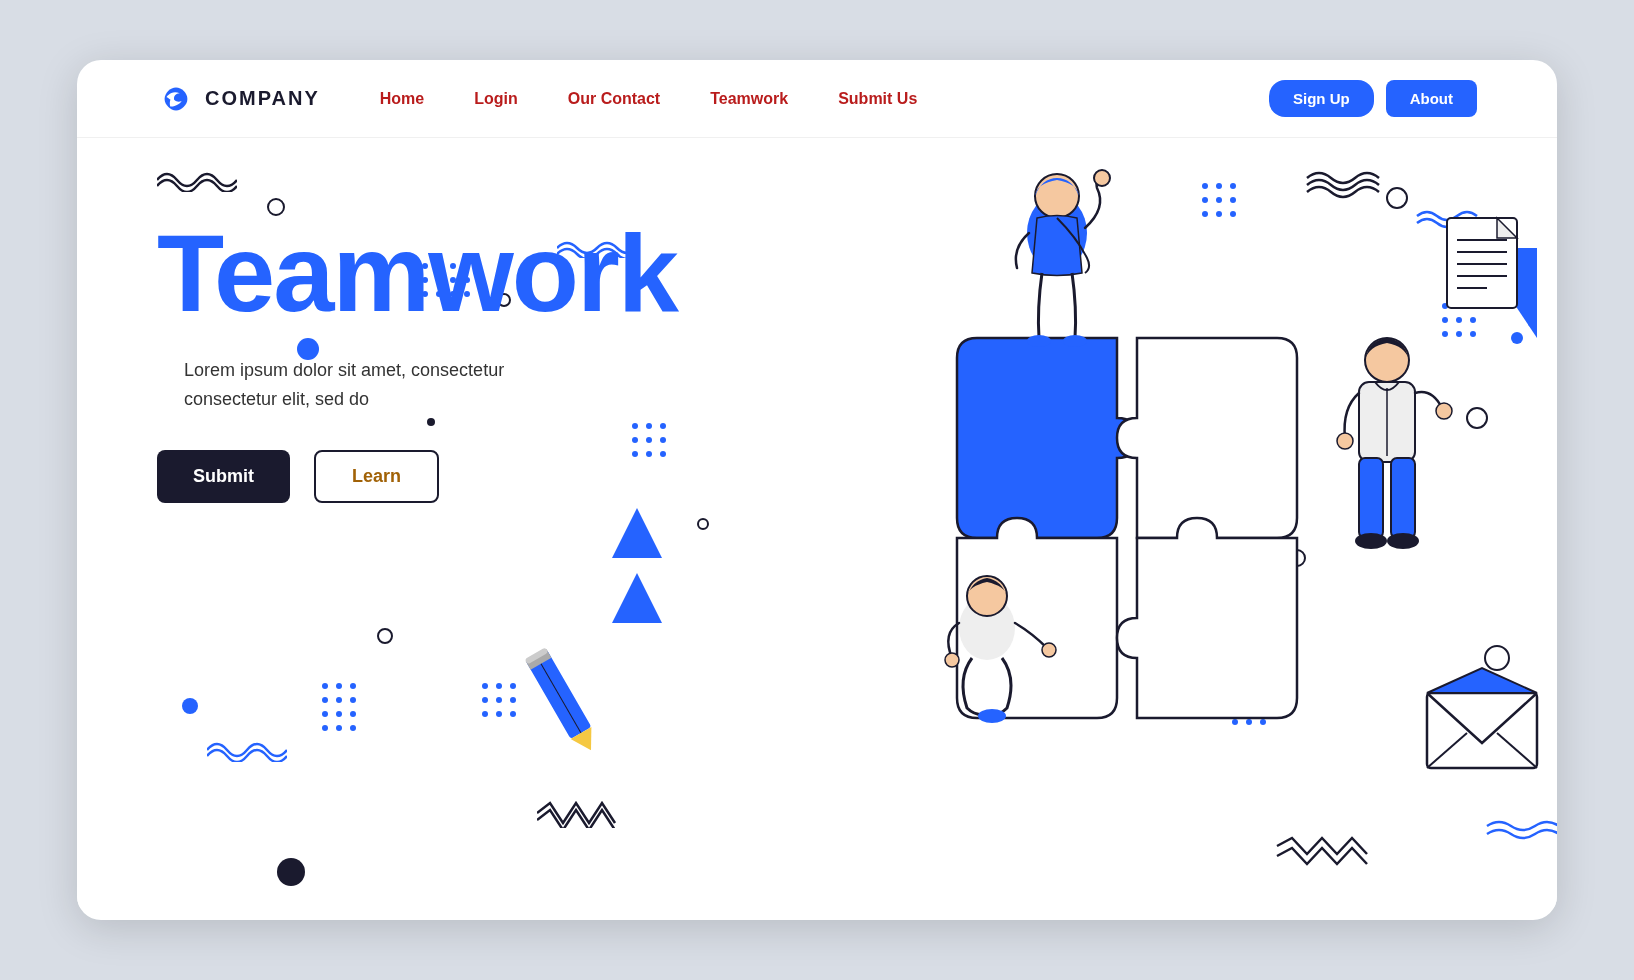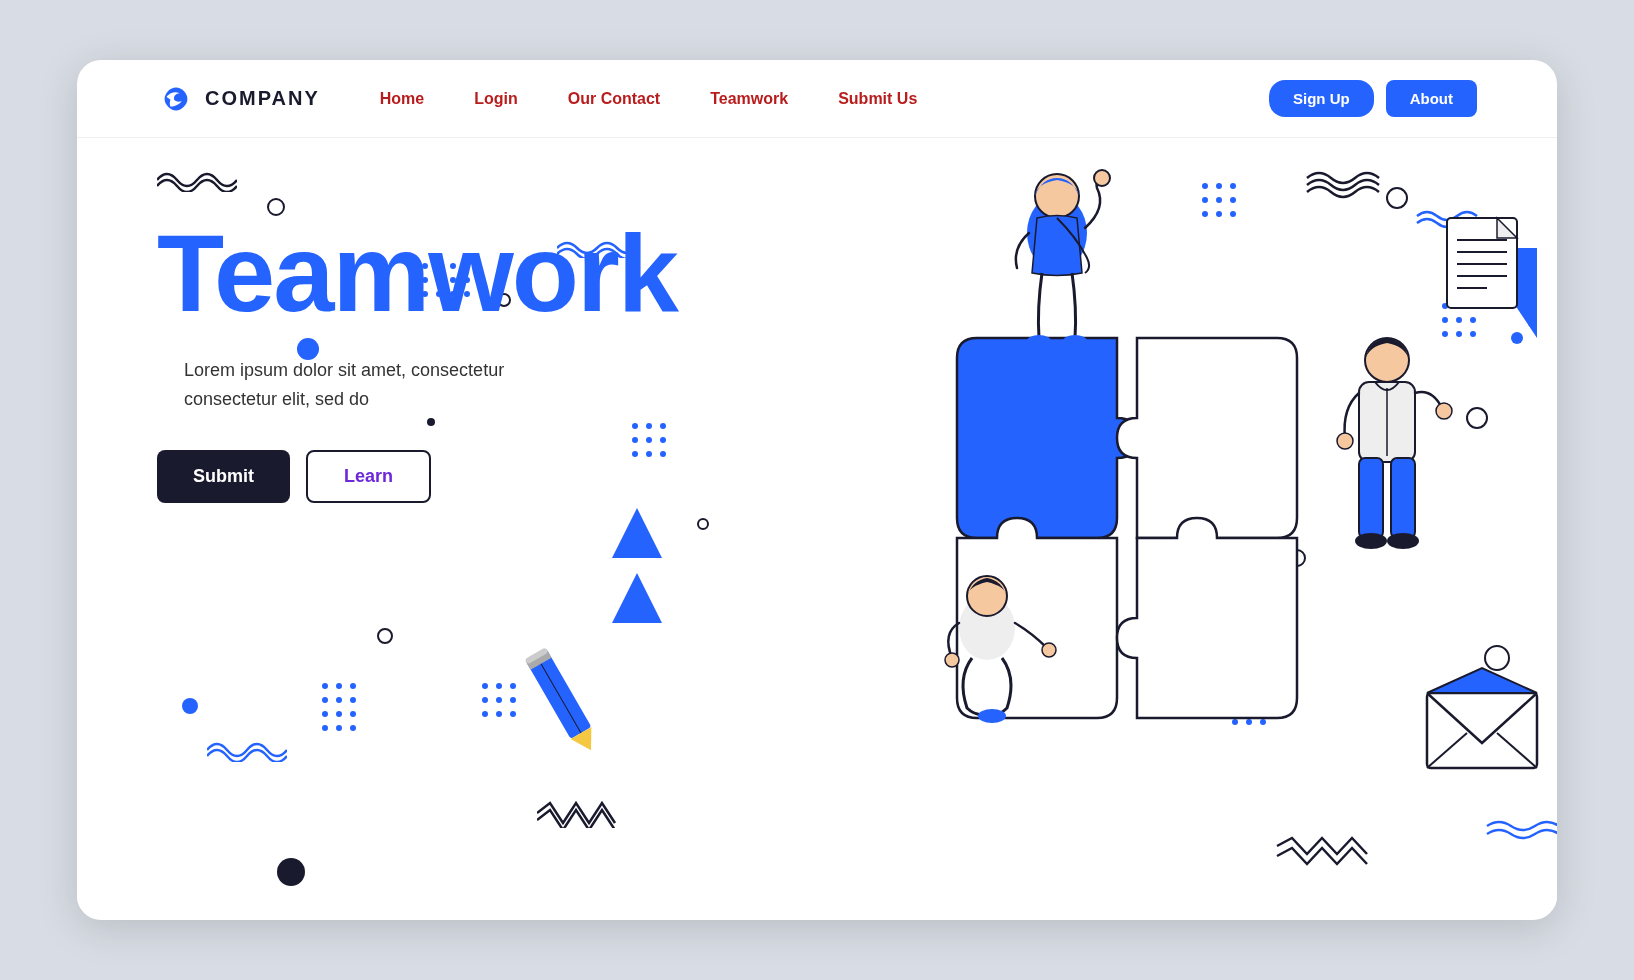--- a/index.html
+++ b/index.html
@@ -127,37 +127,37 @@
       font-size: 18px;
       color: #333;
       line-height: 1.6;
       margin-bottom: 36px;
       font-weight: 400;
       margin-left: 27px;
     }
 
     .hero-buttons {
       display: flex;
-      gap: 16px;
+      gap: 24px;
     }
 
     .btn-submit {
       background: #1a1a2e;
       color: #fff;
       border: none;
       border-radius: 8px;
       padding: 14px 36px;
       font-size: 18px;
       font-weight: 700;
       cursor: pointer;
     }
 
     .btn-learn {
       background: #fff;
-      color: #6d28d9;
+      color: #a16207;
       border: 2px solid #1a1a2e;
       border-radius: 8px;
       padding: 14px 36px;
       font-size: 18px;
       font-weight: 700;
       cursor: pointer;
     }
 
     
     .decor {

